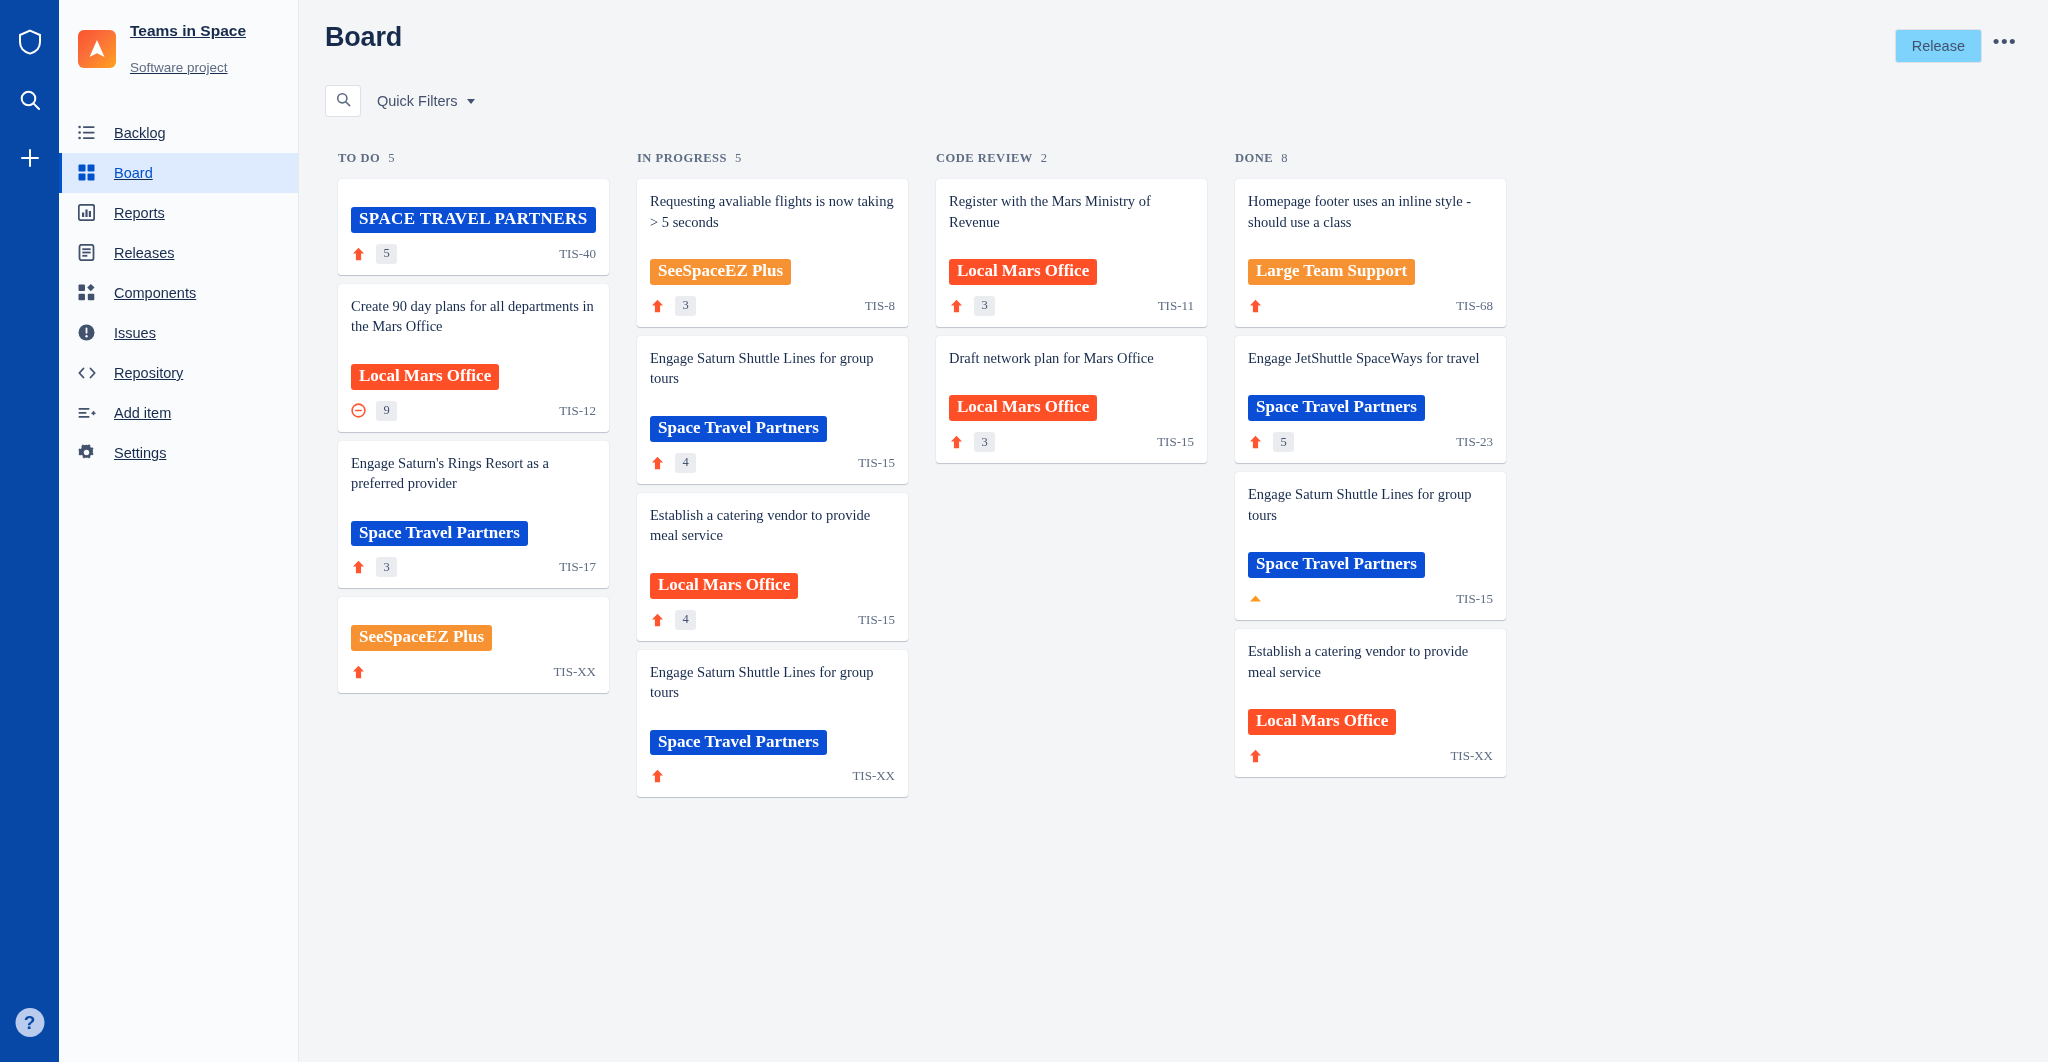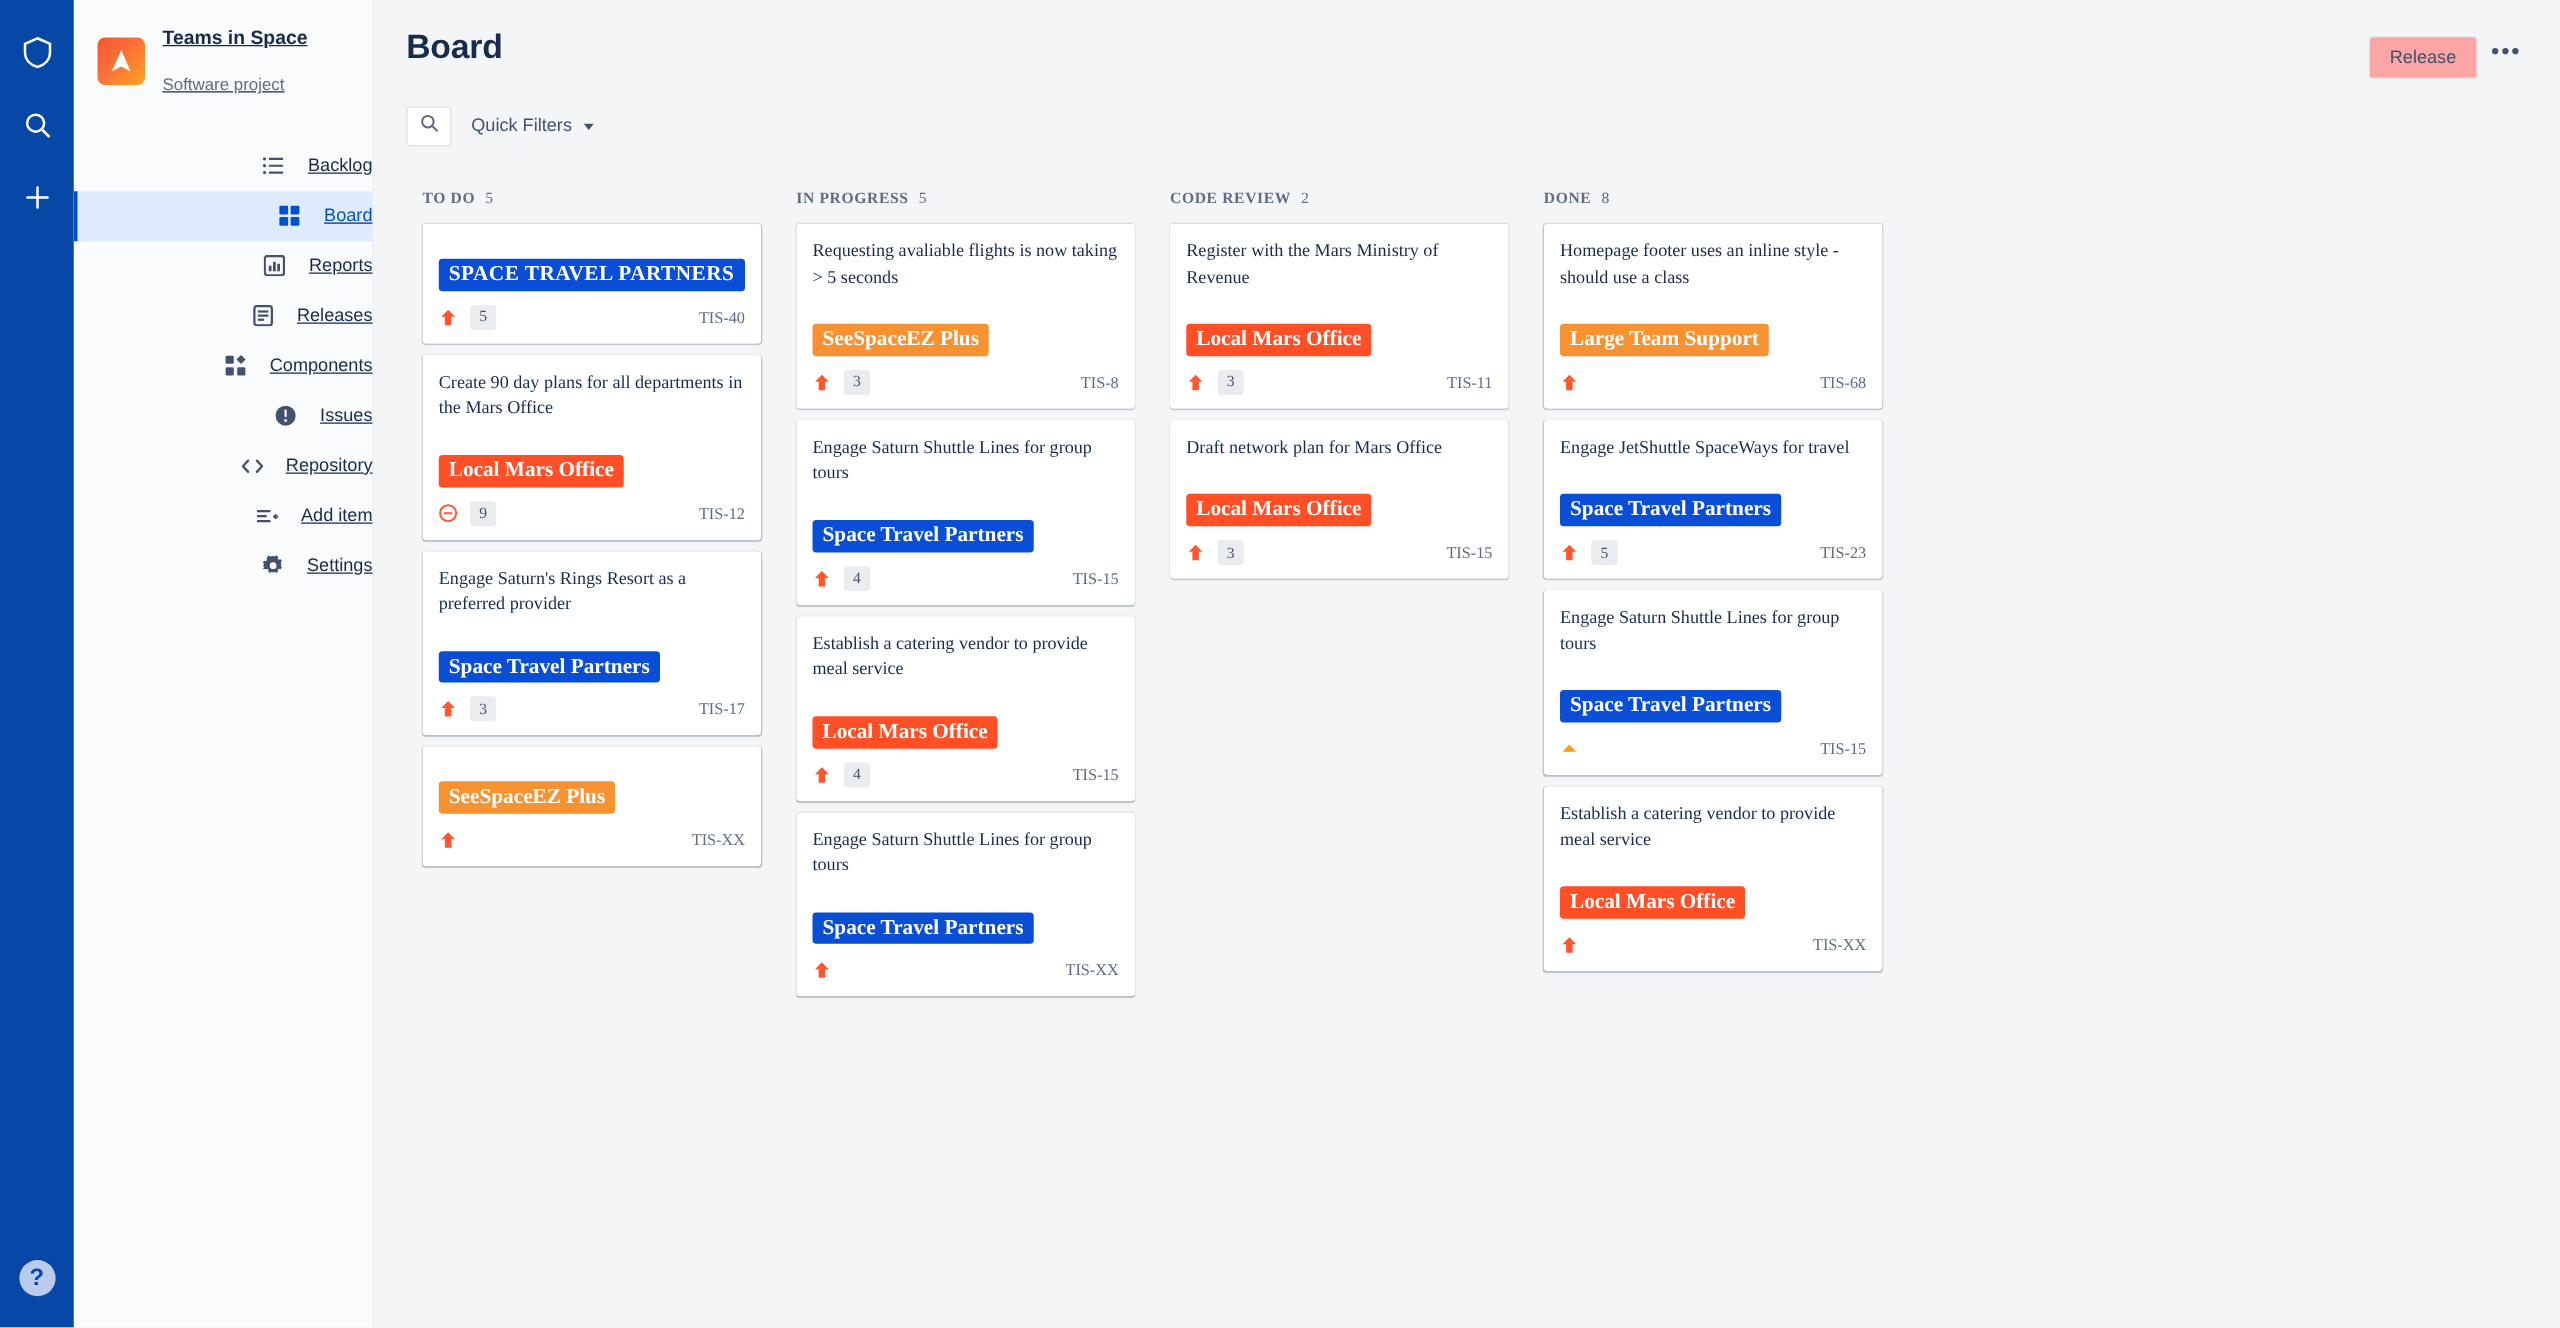--- a/index.html
+++ b/index.html
@@ -51,40 +51,40 @@
     display: flex; align-items: center; justify-content: center;
     margin-right: 14px;
   }
   .proj-name { font-size: 15.5px; font-weight: bold; color: #172b4d; line-height: 1.25; }
   .proj-sub  { font-size: 13.5px; color: #5e6c84; line-height: 1.3; margin-top: 19px; }
 
   .nav-item {
     display: flex; align-items: center;
     height: 40px; padding-left: 19px;
     cursor: pointer; position: relative;
-    font-size: 14.5px; color: #172b4d; justify-content: flex-end;
+    font-size: 14.5px; color: #172b4d;
   }
   .nav-item .nav-ico {
     width: 26px; min-width: 26px; display: flex; align-items: center; justify-content: flex-start;
     margin-right: 10px; color: #42526e;
   }
   .nav-item.active { background: #deebff; }
   .nav-item.active .nav-lbl { color: #0052cc; }
   .nav-item.active .nav-ico { color: #0052cc; }
   .nav-item.active::before {
     content: ""; position: absolute; left: 0; top: 0; bottom: 0; width: 3px; background: #0052cc;
   }
 
   
   .main { flex: 1; height: 1062px; background: #f4f5f7; position: relative; overflow: hidden; }
   .topbar { display: flex; align-items: flex-start; justify-content: space-between; padding: 22px 26px 0 26px; }
   .page-title { font-size: 27px; font-weight: bold; color: #172b4d; letter-spacing: -0.2px; }
   .topbar-right { display: flex; align-items: center; gap: 6px; padding-top: 7px; }
   .btn-release {
-    background: #fca5a5; border: 1px solid #dfe1e6; border-radius: 3px;
+    background: #7dd3fc; border: 1px solid #dfe1e6; border-radius: 3px;
     padding: 8px 16px; font-size: 14.5px; color: #42526e;
     font-family: "Liberation Sans", sans-serif; cursor: pointer;
   }
   .btn-more {
     width: 34px; height: 34px; border-radius: 3px; border: none; background: transparent;
     color: #42526e; font-size: 19px; letter-spacing: 1.5px; cursor: pointer;
     display: flex; align-items: center; justify-content: center; padding-bottom: 8px;
   }
 
   .filterbar { display: flex; align-items: center; gap: 12px; padding: 22px 0 0 26px; }

